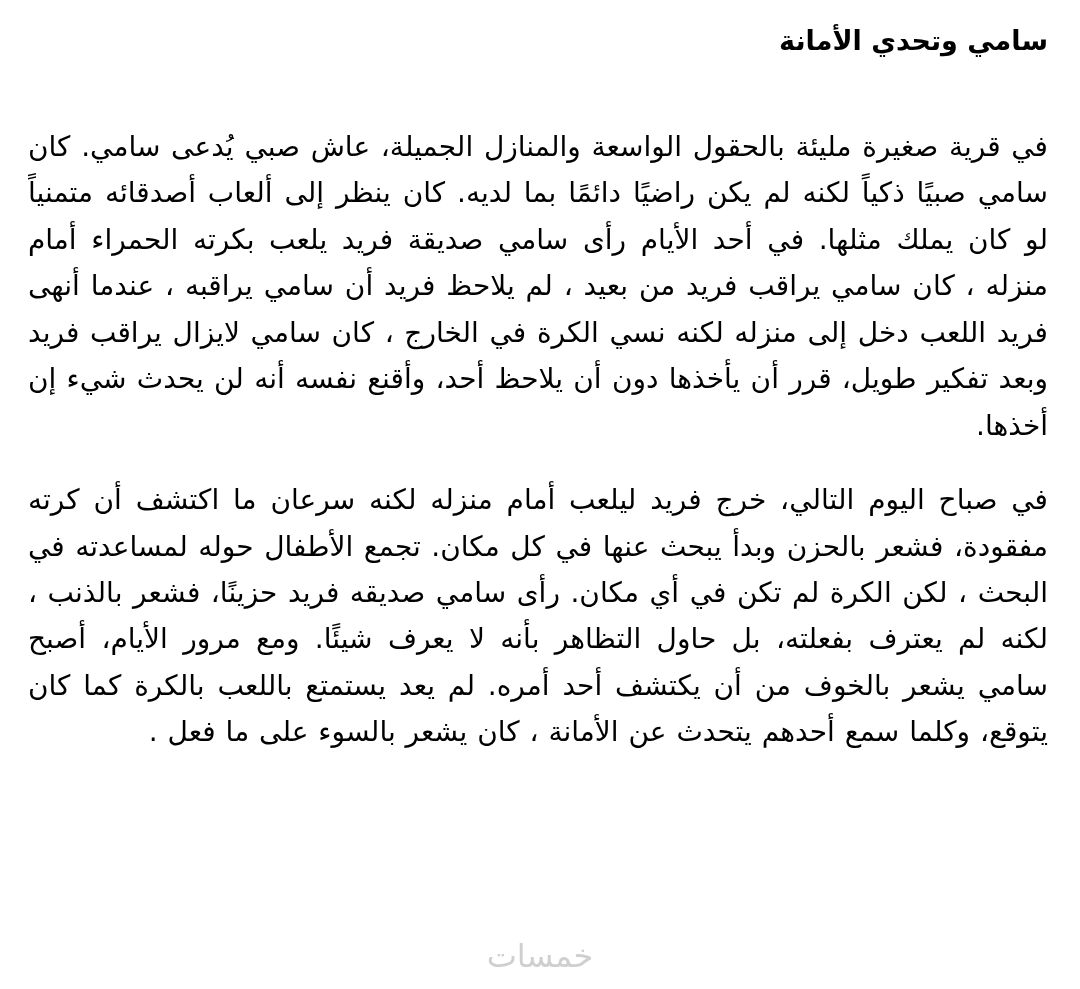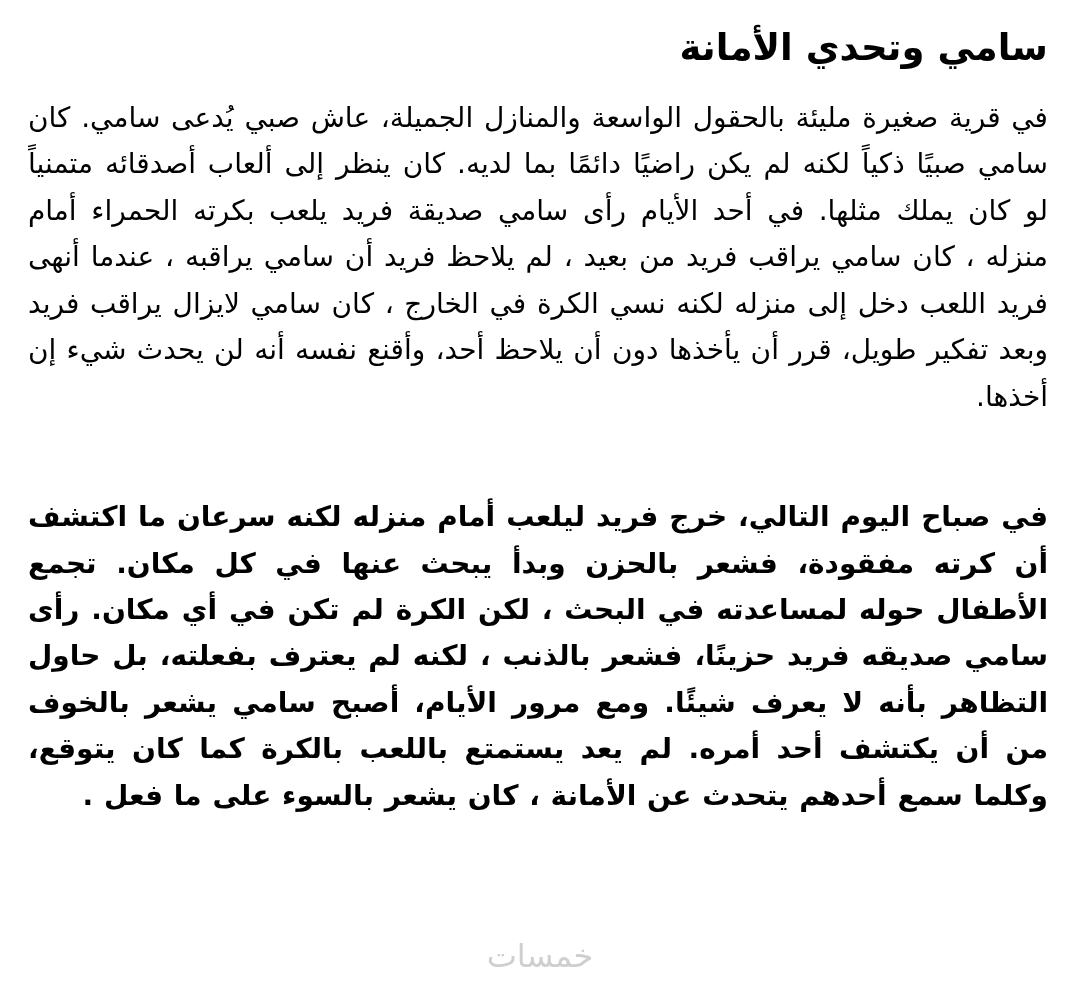--- a/index.html
+++ b/index.html
@@ -17,40 +17,39 @@
     direction: rtl;
   }
   .page {
     box-sizing: border-box;
     width: 1080px;
     height: 989px;
     padding: 22px 32px 10px 28px;
     position: relative;
   }
   .title {
-    font-size: 37px;
+    font-size: 27px;
     font-weight: bold;
     margin: 0 0 18px 0;
     text-align: right;
     line-height: 1.4;
   }
   .para {
     font-size: 28px;
     line-height: 1.66;
     text-align: justify;
     text-align-last: right;
     margin: 0;
     word-spacing: 1px;
   }
   .para-1 {
-    margin-top: 21px;
+    margin-top: 64px;
   }
   .para-2 {
-    margin-top: 74px;
-    font-weight: bold;
+    margin-top: 28px;
   }
   .watermark {
     position: absolute;
     bottom: 14px;
     left: 0;
     right: 0;
     text-align: center;
     color: #cfcfcf;
     font-size: 32px;
     font-weight: normal;

